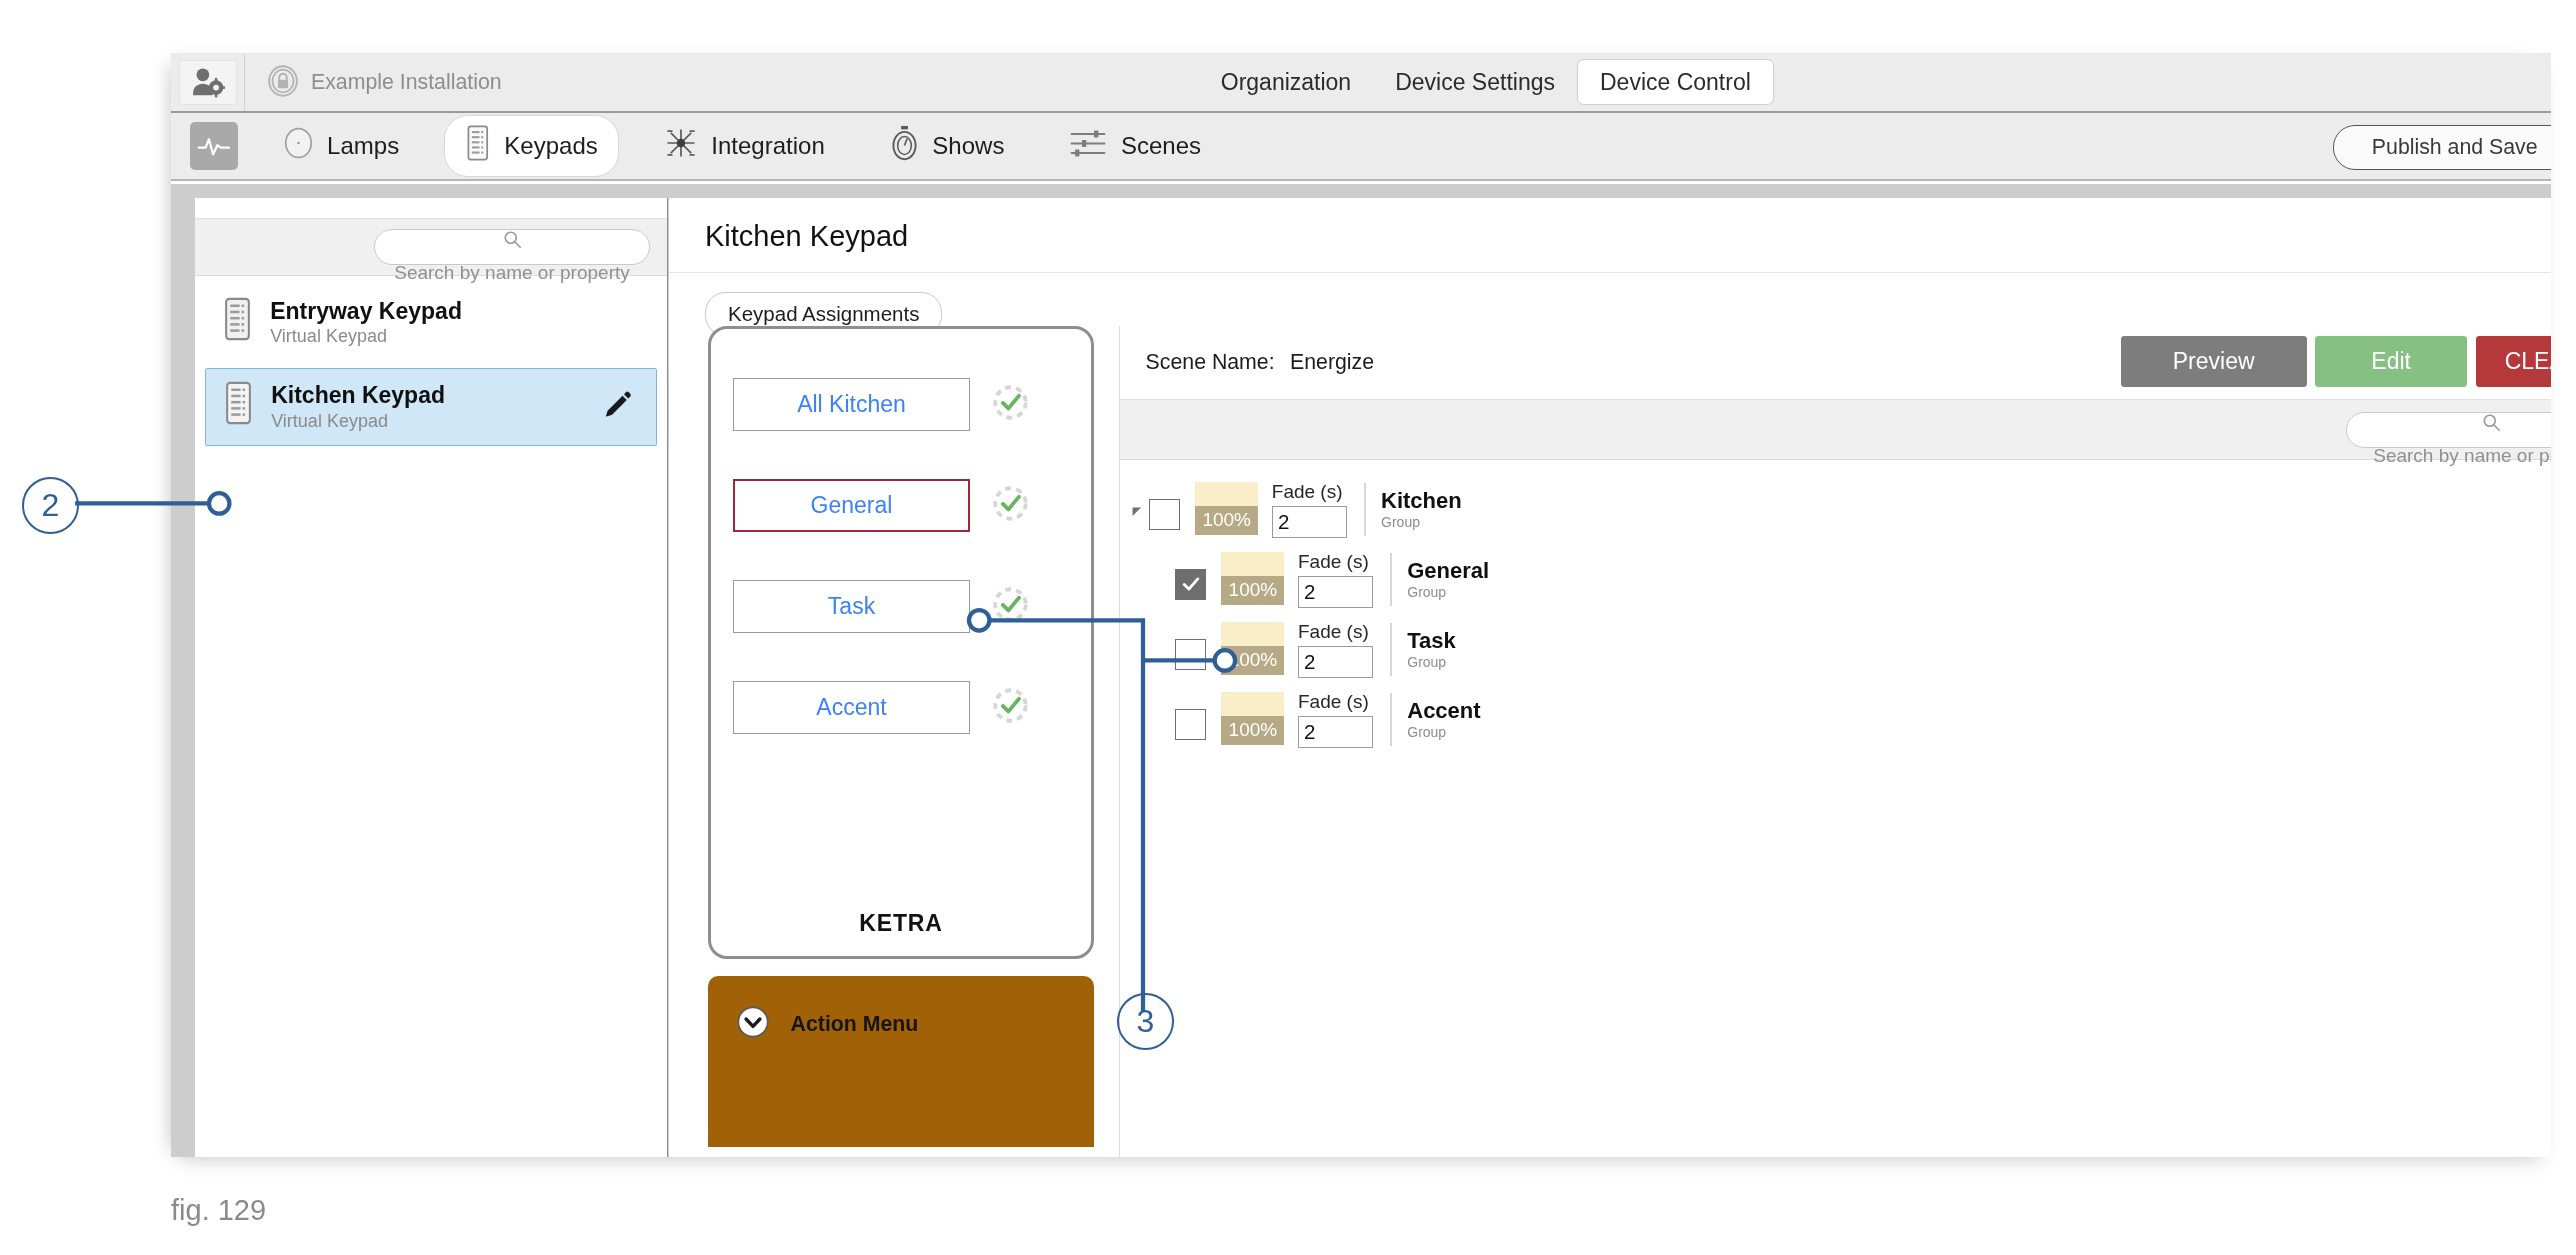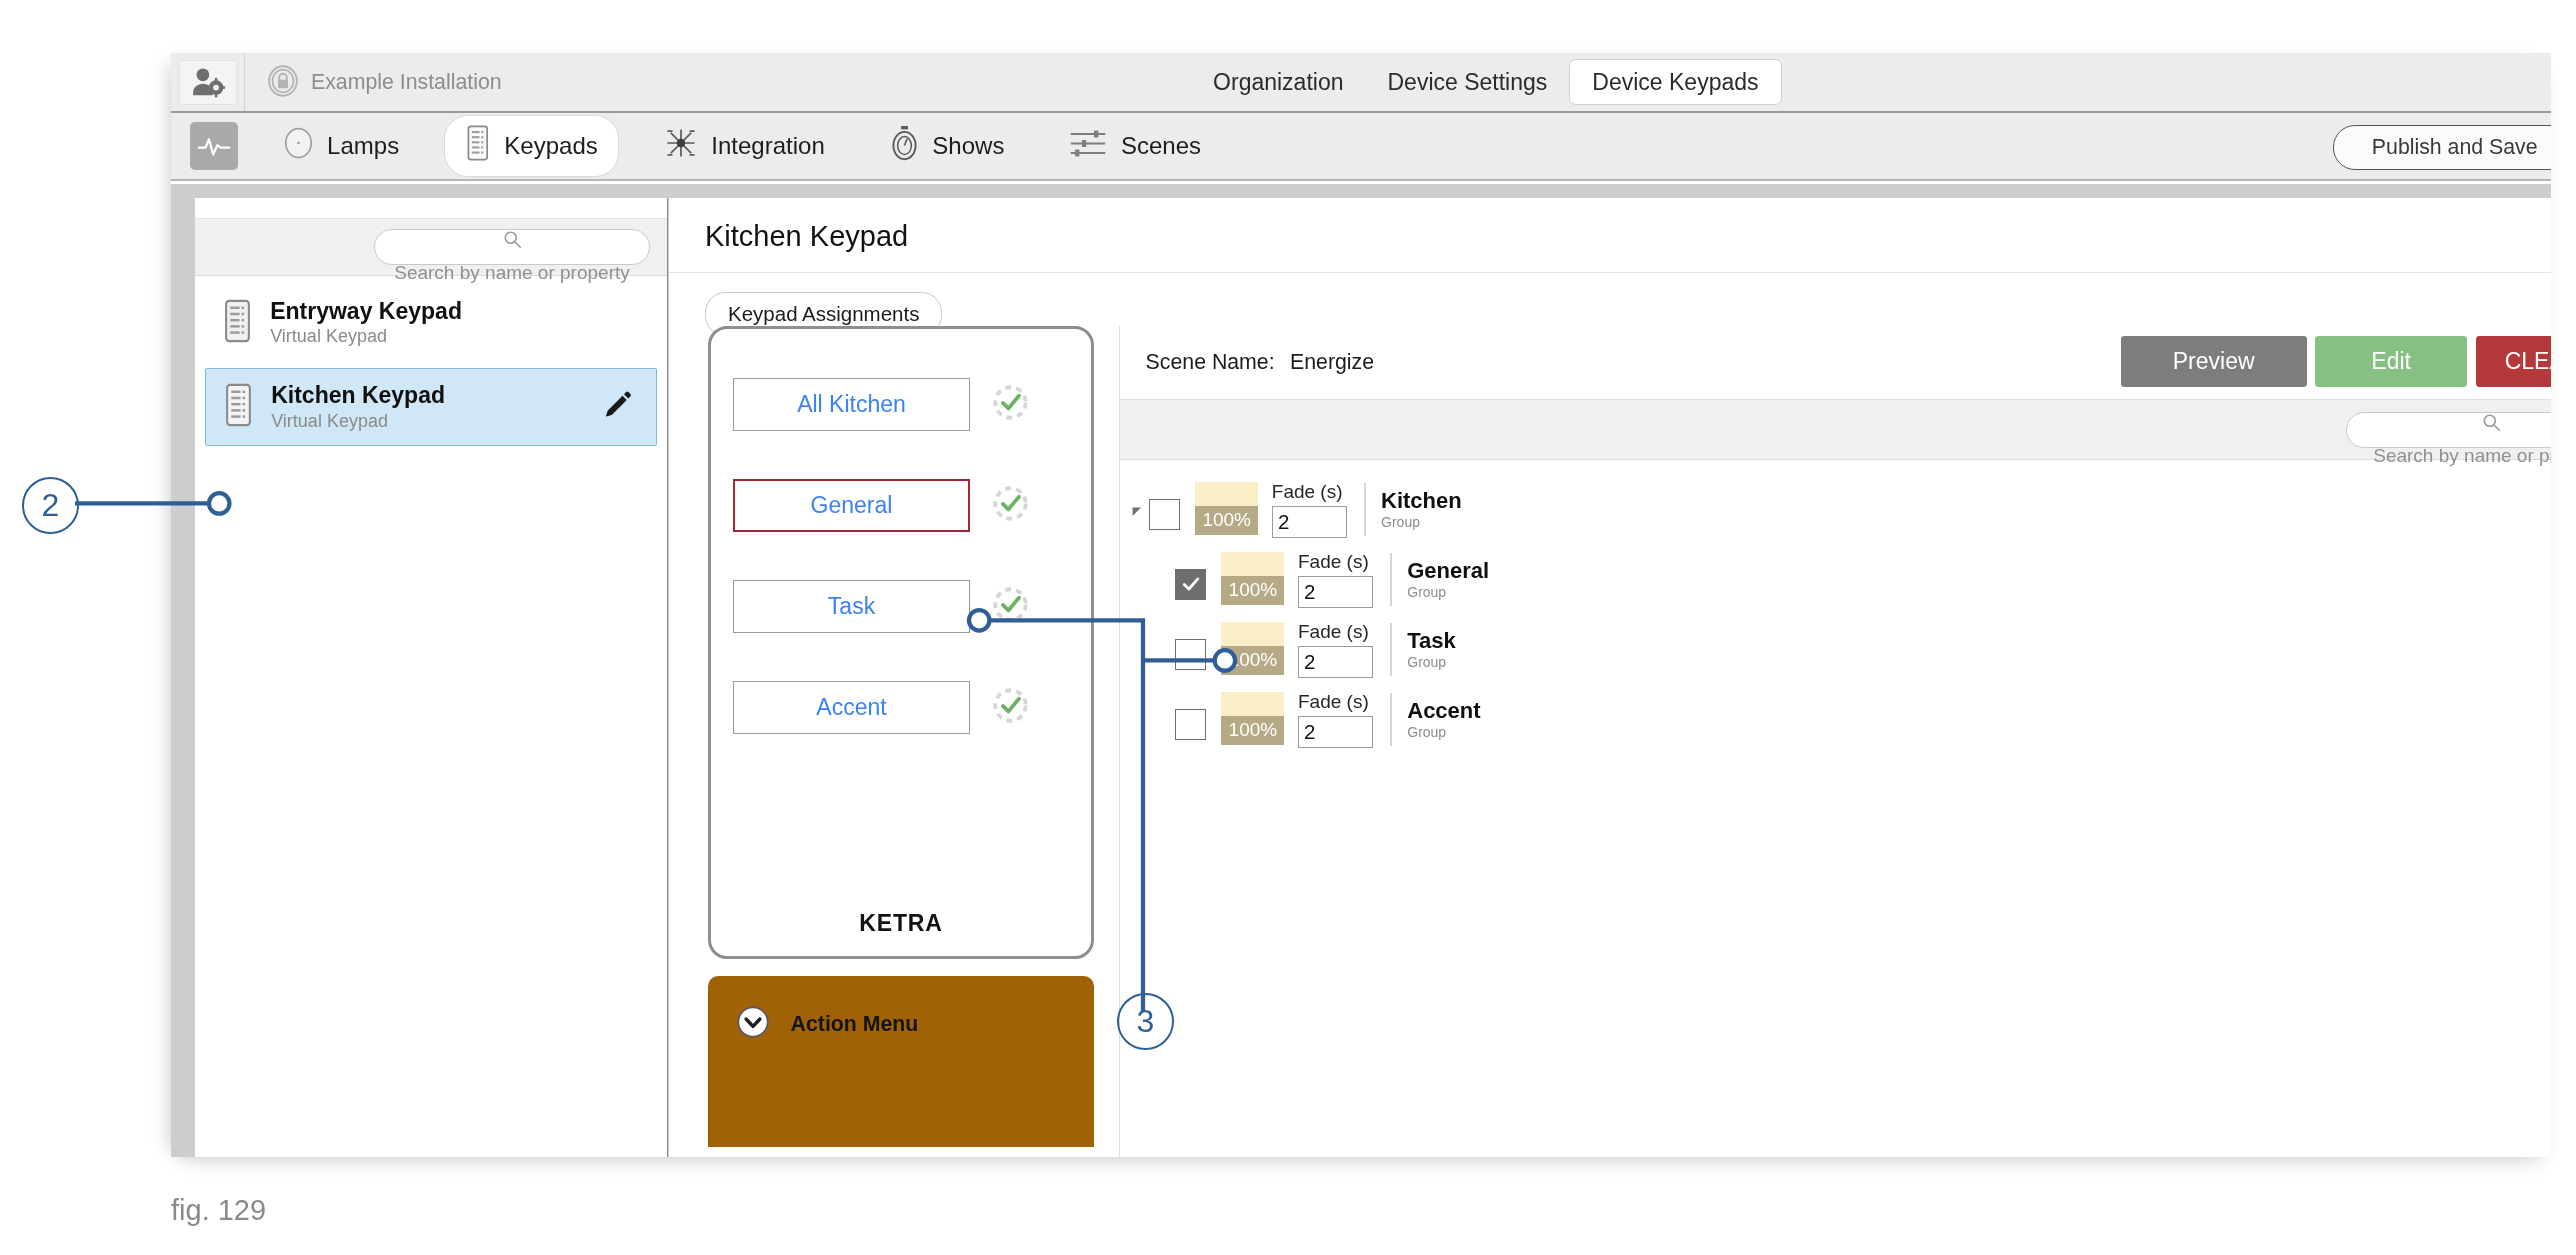--- a/index.html
+++ b/index.html
@@ -180,21 +180,20 @@
     box-sizing: border-box;
     flex-direction: column;
   }
   .search-pill .ph {
     font-size: 19px;
     color: #909090;
     white-space: nowrap;
   }
   .keypad-item {
     display: flex;
-    align-items: center;
     gap: 17px;
     padding: 12px 17px;
     margin: 8.5px 10.2px 0 10.2px;
     border-radius: 1.7px;
     position: relative;
   }
   .keypad-item.selected {
     background: #cfe7f7;
     border: 0.9px solid #7fb8dd;
   }
@@ -521,21 +520,21 @@
           <path d="M14.5 17.5v-2.5a4.5 4.5 0 019 0v2.5" fill="none" stroke="#b3b3b3" stroke-width="2.4"></path>
           <rect x="13" y="17.5" width="12" height="10" rx="1.5" fill="#b3b3b3"></rect>
         </svg>
       </span>
       <span class="install-name">Example Installation</span>
     </div>
 
     <div id="nav-tabs">
       <div class="nav-tab">Organization</div>
       <div class="nav-tab">Device Settings</div>
-      <div class="nav-tab active">Device Keypads</div>
+      <div class="nav-tab active">Device Control</div>
     </div>
   </div>
 
   <div id="section-bar">
 
     <div id="pulse-icon-box">
       <svg width="34" height="22" viewBox="0 0 40 26" aria-hidden="true">
         <polyline points="2,15 10,15 14,5 19,23 24,12 28,15 38,15" fill="none" stroke="#ffffff" stroke-width="2.6" stroke-linecap="round" stroke-linejoin="round"></polyline>
       </svg>
     </div>

